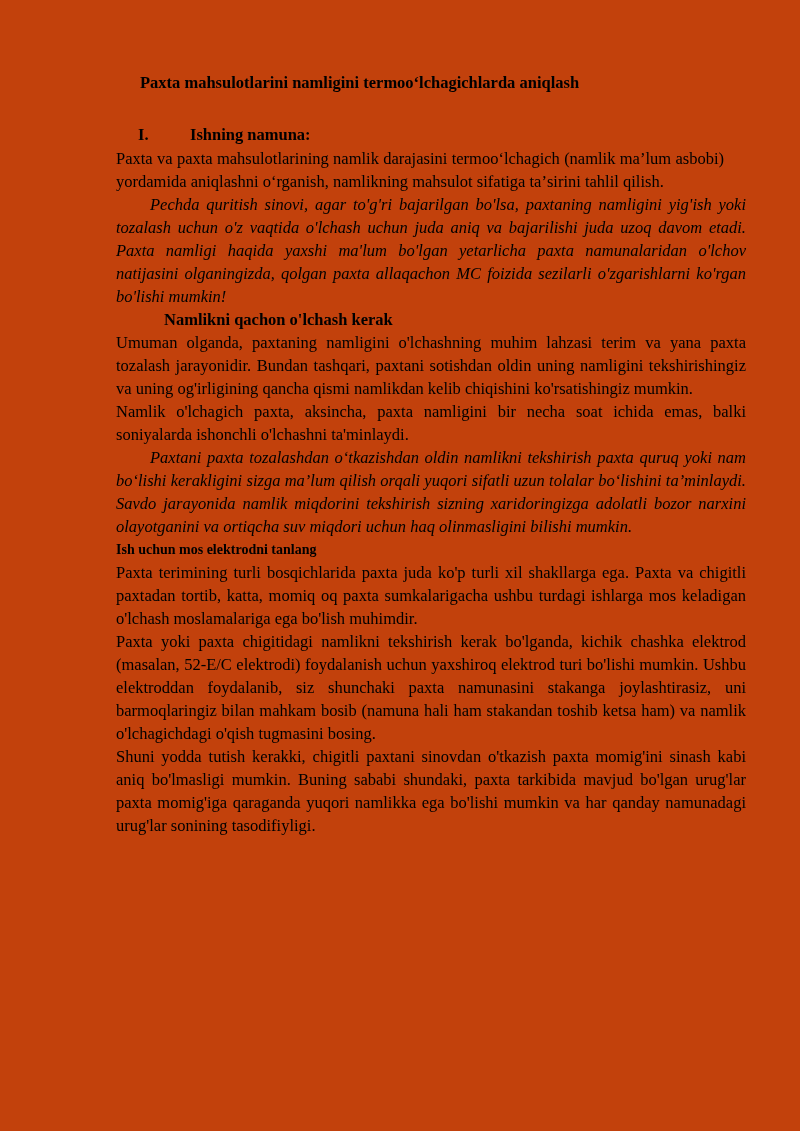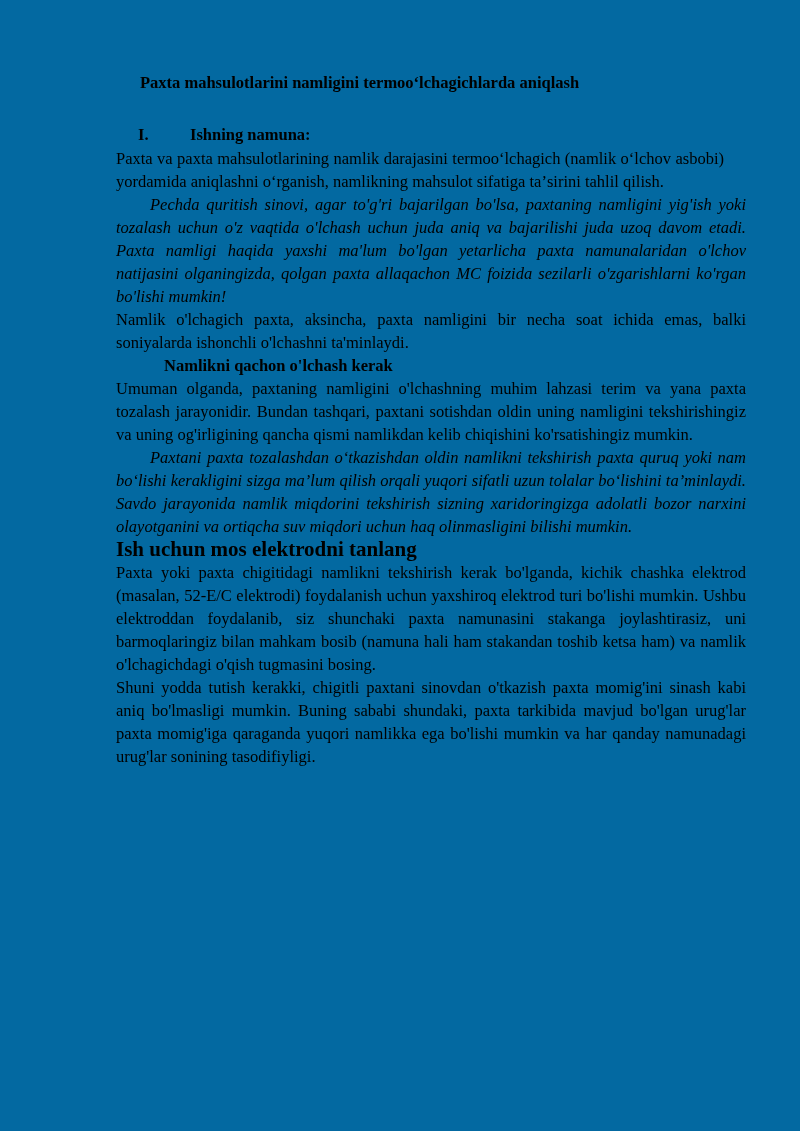--- a/index.html
+++ b/index.html
@@ -12,21 +12,21 @@
     height: 1131px;
     font-family: "Liberation Serif", "DejaVu Serif", serif;
     color: #000000;
     -webkit-font-smoothing: antialiased;
   }
   .page {
     box-sizing: border-box;
     width: 800px;
     height: 1131px;
     padding: 72px 54px 60px 116px;
-    background: #0369a1;
+    background: #c2410c;
     position: relative;
   }
   .content {
     width: 630px;
   }
 
   
   .doc-title {
     font-size: 16.5px;
     font-weight: bold;
@@ -69,54 +69,55 @@
   .first-indent { text-indent: 34px; font-style: italic; }
 
   .inline-heading {
     font-weight: bold;
     display: block;
     text-indent: 48px;
     text-align: left;
   }
 
   .bold-heading {
-    font-size: 21px;
+    font-size: 14px;
     font-weight: bold;
     line-height: 23px;
     margin: 0;
     text-align: left;
   }
 </style>
 </head>
 <body>
 
 <div class="page">
   <div class="content">
 
     <h1 class="doc-title">Paxta mahsulotlarini namligini termooʻlchagichlarda aniqlash</h1>
 
     <div class="section-heading">
       <span class="numeral">I.</span>
       <span>Ishning namuna:</span>
     </div>
 
-    <p class="para block-indent gap-lg">Paxta va paxta mahsulotlarining namlik darajasini termooʻlchagich (namlik oʻlchov asbobi) yordamida aniqlashni oʻrganish, namlikning mahsulot sifatiga taʼsirini tahlil qilish.</p>
+    <p class="para block-indent gap-lg">Paxta va paxta mahsulotlarining namlik darajasini termooʻlchagich (namlik maʼlum asbobi) yordamida aniqlashni oʻrganish, namlikning mahsulot sifatiga taʼsirini tahlil qilish.</p>
 
     <p class="para first-indent gap-lg">Pechda quritish sinovi, agar to'g'ri bajarilgan bo'lsa, paxtaning namligini yig'ish yoki tozalash uchun o'z vaqtida o'lchash uchun juda aniq va bajarilishi juda uzoq davom etadi. Paxta namligi haqida yaxshi ma'lum bo'lgan yetarlicha paxta namunalaridan o'lchov natijasini olganingizda, qolgan paxta allaqachon MC foizida sezilarli o'zgarishlarni ko'rgan bo'lishi mumkin!</p>
-
-    <p class="para gap-lg">Namlik o'lchagich paxta, aksincha, paxta namligini bir necha soat ichida emas, balki soniyalarda ishonchli o'lchashni ta'minlaydi.</p>
 
     <p class="para gap-none">
       <span class="inline-heading">Namlikni qachon o'lchash kerak</span>
       <span>Umuman olganda, paxtaning namligini o'lchashning muhim lahzasi terim va yana paxta tozalash jarayonidir. Bundan tashqari, paxtani sotishdan oldin uning namligini tekshirishingiz va uning og'irligining qancha qismi namlikdan kelib chiqishini ko'rsatishingiz mumkin.</span>
     </p>
 
+    <p class="para gap-lg">Namlik o'lchagich paxta, aksincha, paxta namligini bir necha soat ichida emas, balki soniyalarda ishonchli o'lchashni ta'minlaydi.</p>
+
     <p class="para first-indent gap-lg">Paxtani paxta tozalashdan oʻtkazishdan oldin namlikni tekshirish paxta quruq yoki nam boʻlishi kerakligini sizga maʼlum qilish orqali yuqori sifatli uzun tolalar boʻlishini taʼminlaydi. Savdo jarayonida namlik miqdorini tekshirish sizning xaridoringizga adolatli bozor narxini olayotganini va ortiqcha suv miqdori uchun haq olinmasligini bilishi mumkin.</p>
 
     <h2 class="bold-heading gap-lg">Ish uchun mos elektrodni tanlang</h2>
 
+    <p class="para gap-none">Paxta terimining turli bosqichlarida paxta juda ko'p turli xil shakllarga ega. Paxta va chigitli paxtadan tortib, katta, momiq oq paxta sumkalarigacha ushbu turdagi ishlarga mos keladigan o'lchash moslamalariga ega bo'lish muhimdir.</p>
 
     <p class="para gap-lg">Paxta yoki paxta chigitidagi namlikni tekshirish kerak bo'lganda, kichik chashka elektrod (masalan, 52-E/C elektrodi) foydalanish uchun yaxshiroq elektrod turi bo'lishi mumkin. Ushbu elektroddan foydalanib, siz shunchaki paxta namunasini stakanga joylashtirasiz, uni barmoqlaringiz bilan mahkam bosib (namuna hali ham stakandan toshib ketsa ham) va namlik o'lchagichdagi o'qish tugmasini bosing.</p>
 
     <p class="para gap-lg">Shuni yodda tutish kerakki, chigitli paxtani sinovdan o'tkazish paxta momig'ini sinash kabi aniq bo'lmasligi mumkin. Buning sababi shundaki, paxta tarkibida mavjud bo'lgan urug'lar paxta momig'iga qaraganda yuqori namlikka ega bo'lishi mumkin va har qanday namunadagi urug'lar sonining tasodifiyligi.</p>
 
   </div>
 </div>
 
 </body></html>

